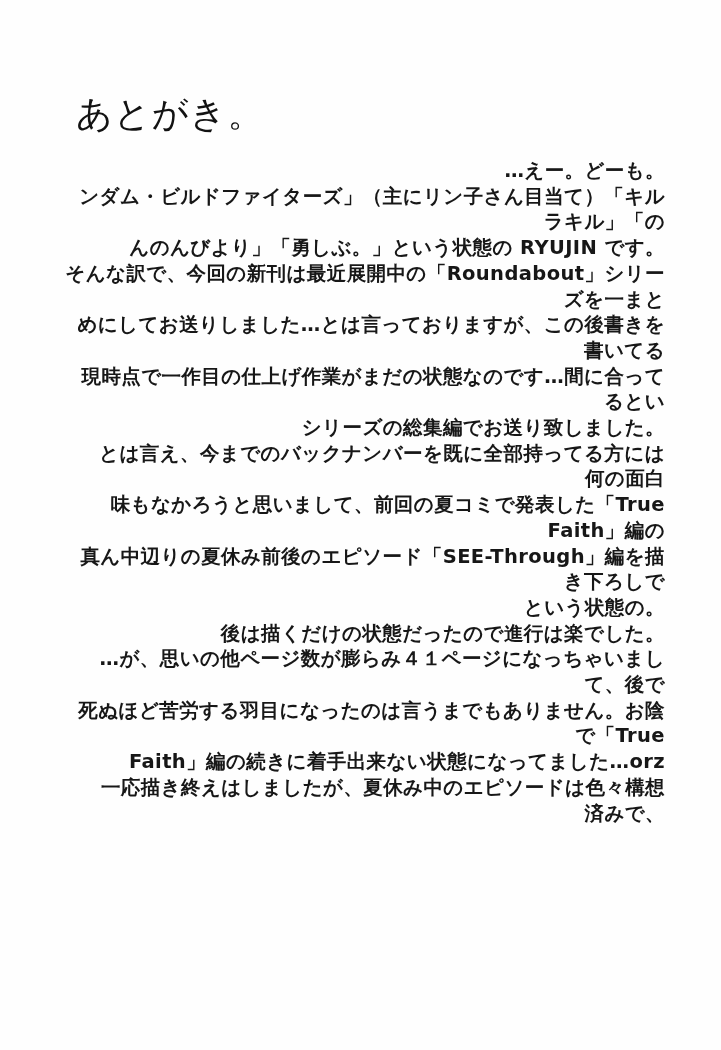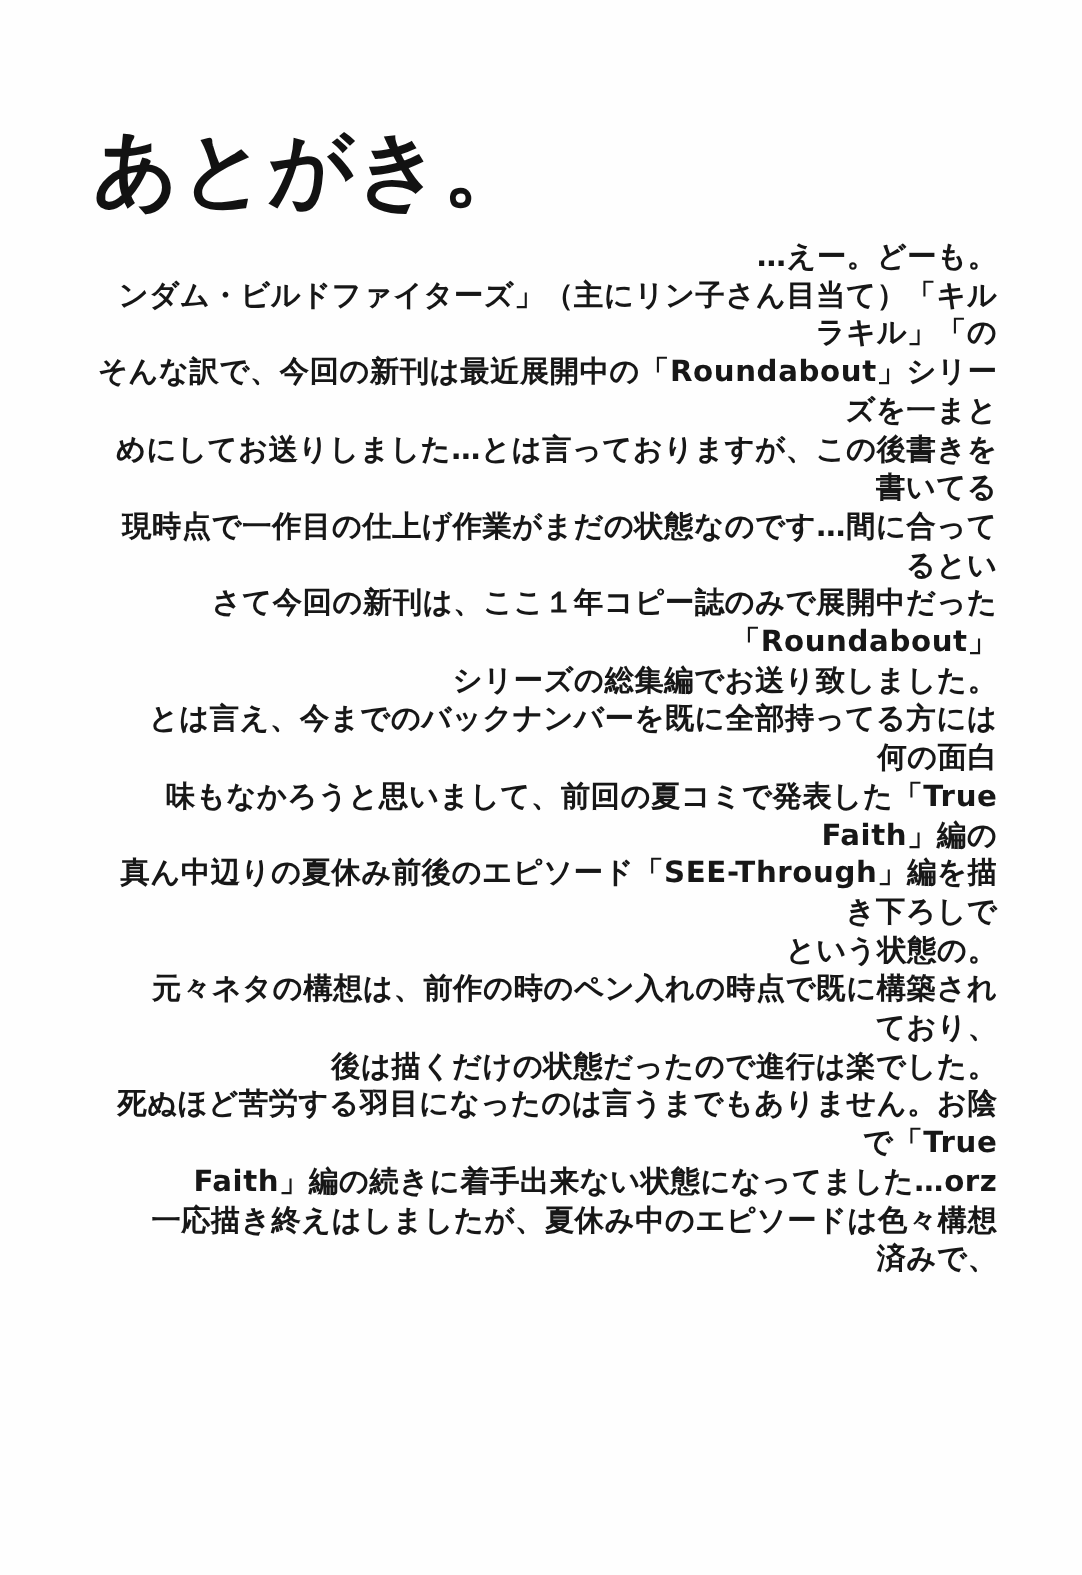--- a/index.html
+++ b/index.html
@@ -17,23 +17,23 @@
     position: relative;
     width: 721px;
     height: 1050px;
     background: #fefefe;
     color: #161616;
   }
   .title {
     position: absolute;
     left: 62px;
     top: 76px;
-    margin: 0;
-    font-size: 56px;
-    font-weight: 700;
+    margin: 14px;
+    font-size: 36px;
+    font-weight: 400;
     letter-spacing: 1px;
     color: #121212;
     white-space: pre;
   }
   .body-text {
     position: absolute;
     left: 63px;
     top: 158px;
     width: 602px;
     font-size: 19.5px;
@@ -51,30 +51,30 @@
 </head>
 <body>
 
 <div class="page">
   <h1 class="title">あとがき。</h1>
 
   <div class="body-text">
     <div>
         <div class="body-line">…えー。どーも。</div>
         <div class="body-line">ンダム・ビルドファイターズ」（主にリン子さん目当て）「キルラキル」「の</div>
+        <div class="body-line">んのんびより」「勇しぶ。」という状態の RYUJIN です。</div>
         <div class="body-line">そんな訳で、今回の新刊は最近展開中の「Roundabout」シリーズを一まと</div>
         <div class="body-line">めにしてお送りしました…とは言っておりますが、この後書きを書いてる</div>
         <div class="body-line">現時点で一作目の仕上げ作業がまだの状態なのです…間に合ってるとい</div>
-        <div class="body-line">　さて今回の新刊は、ここ１年コピー誌のみで展開中だった「Roundabout」</div>
         <div class="body-line">シリーズの総集編でお送り致しました。</div>
         <div class="body-line">　とは言え、今までのバックナンバーを既に全部持ってる方には何の面白</div>
         <div class="body-line">味もなかろうと思いまして、前回の夏コミで発表した「True Faith」編の</div>
         <div class="body-line">真ん中辺りの夏休み前後のエピソード「SEE-Through」編を描き下ろしで</div>
         <div class="body-line">という状態の。</div>
-        <div class="body-line">　元々ネタの構想は、前作の時のペン入れの時点で既に構築されており、</div>
         <div class="body-line">後は描くだけの状態だったので進行は楽でした。</div>
+        <div class="body-line">　…が、思いの他ページ数が膨らみ４１ページになっちゃいまして、後で</div>
         <div class="body-line">死ぬほど苦労する羽目になったのは言うまでもありません。お陰で「True</div>
         <div class="body-line">Faith」編の続きに着手出来ない状態になってました…orz</div>
         <div class="body-line">　一応描き終えはしましたが、夏休み中のエピソードは色々構想済みで、</div>
       </div>
 
   </div>
 </div>
 
 </body></html>

